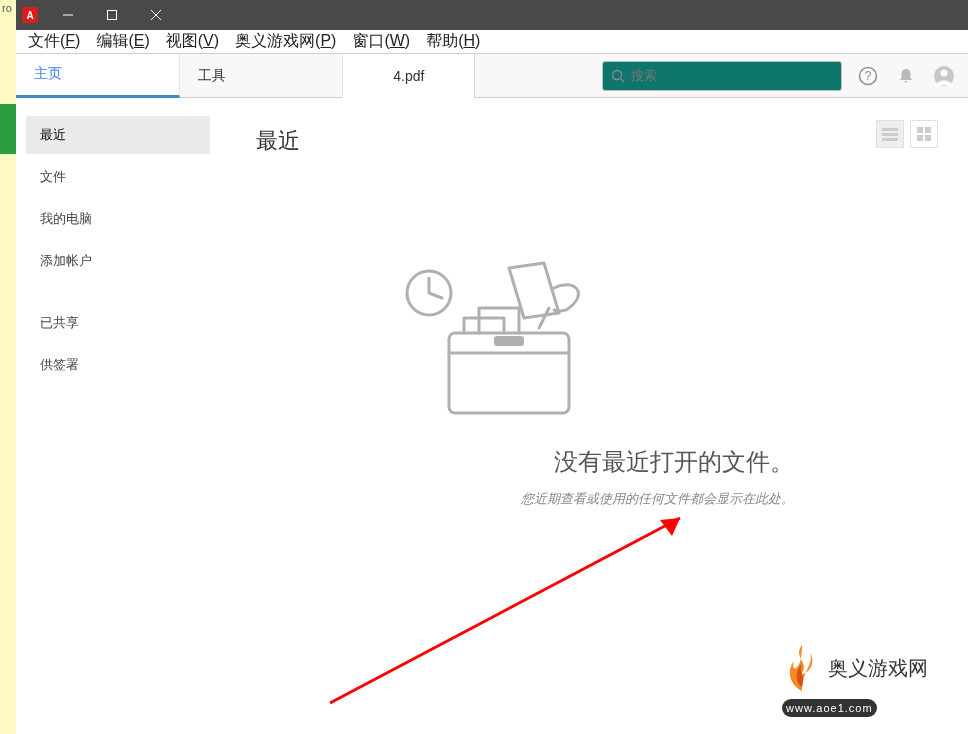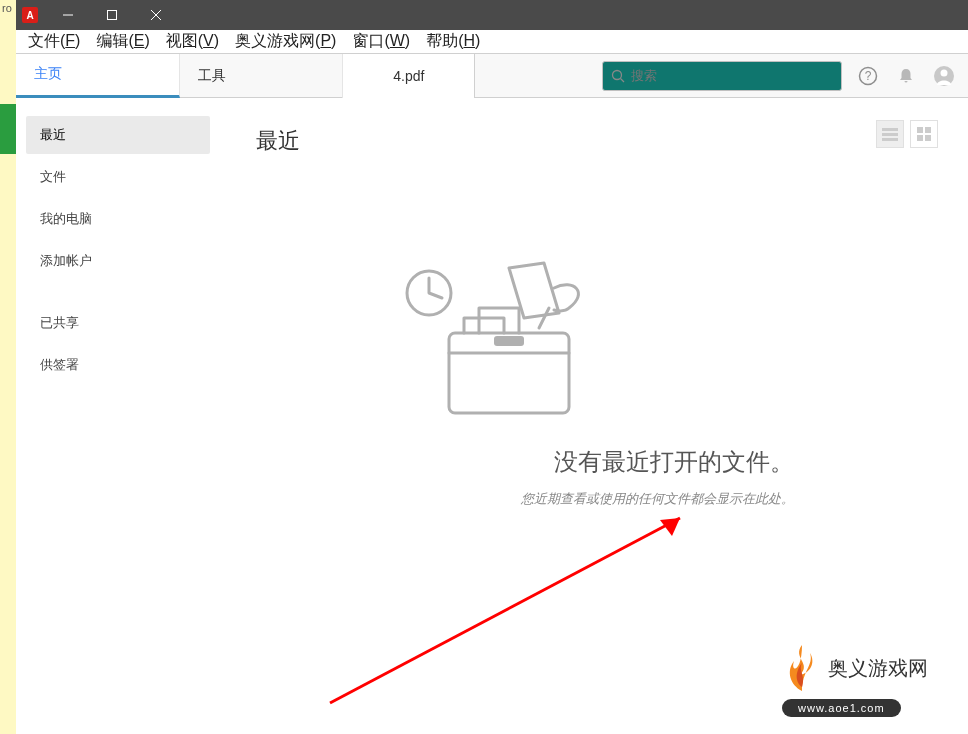--- a/index.html
+++ b/index.html
@@ -47,21 +47,21 @@
 .empty { position: absolute; left: 50%; top: 160px; transform: translateX(-50%); text-align: right; width: 400px; }
 .empty-text { font-size: 24px; color: #555; margin-top: 18px; }
 .empty-sub { font-size: 13px; color: #888; font-style: italic; margin-top: 12px; }
 
 .arrow { position: absolute; left: 100px; top: 410px; width: 380px; height: 200px; pointer-events: none; }
 
 .watermark { position: absolute; right: 6px; bottom: 6px; width: 180px; height: 90px; }
 .watermark .wm-top { display:flex; align-items:center; height:60px; }
 .watermark .wm-flame { font-size: 40px; }
 .watermark .wm-name { font-size: 20px; color: #333; font-weight: normal; margin-left:6px;}
-.watermark .wm-url { background: #333; color: #fff; font-size: 11px; letter-spacing: 1px; padding: 3px 16px; border-radius: 10px; display:inline-block;}
+.watermark .wm-url { background: #333; color: #fff; font-size: 11px; letter-spacing: 1px; padding: 3px 4px; border-radius: 10px; display:inline-block;}
 .watermark .bg-b { position:absolute; left:-30px; top:10px; font-size:60px; color:#eee; font-weight:bold; z-index:-1;}
 
 svg { display: block; }
 </style>
 </head>
 <body>
 
 <div class="left-edge">
   <div>
     <span>ro</span>

